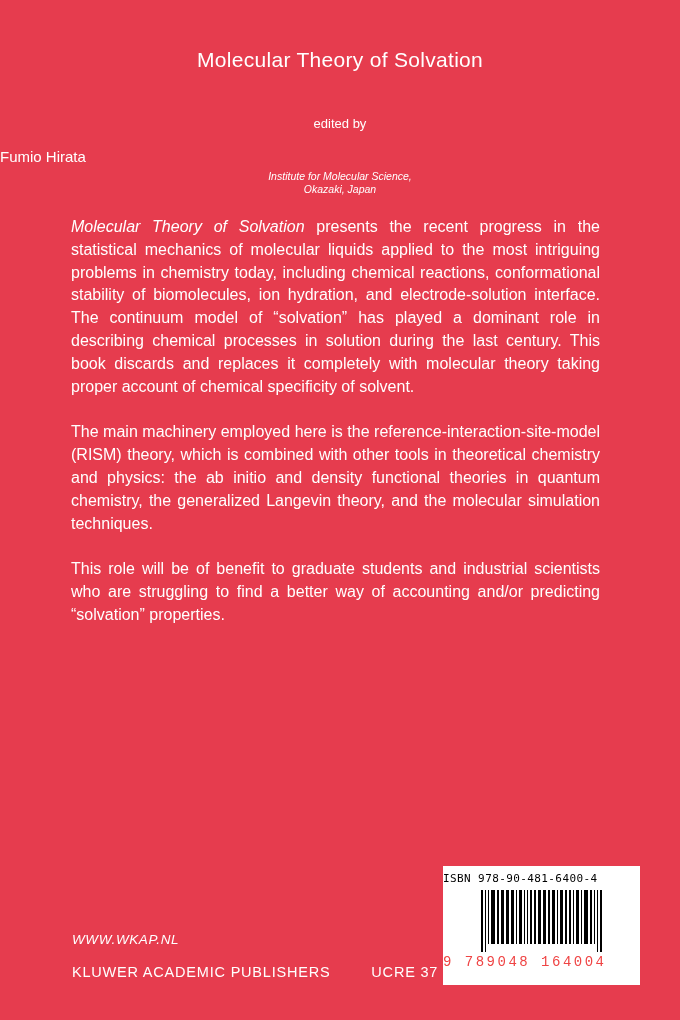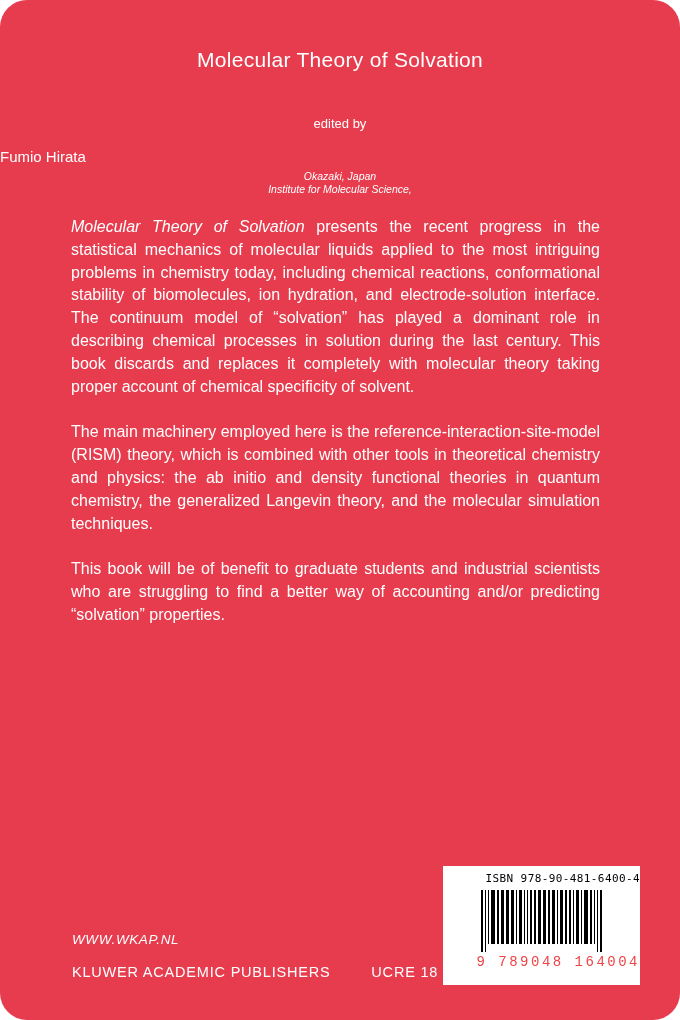--- a/index.html
+++ b/index.html
@@ -5,21 +5,20 @@
   html, body { margin: 0; padding: 0; }
   body { font-family: "Liberation Sans", sans-serif; }
 
   .cover {
     position: relative;
     width: 680px;
     height: 1020px;
     background: #E63C4E;
     color: #FFFFFF;
     overflow: hidden;
-    border-radius: 27px;
   }
 
   .title {
     position: absolute;
     top: 48px;
     left: 0;
     width: 100%;
     margin: 0;
     text-align: center;
     font-size: 21px;
@@ -88,21 +87,21 @@
   .publisher-line .code { margin-left: 36px; }
 
   .barcode-box {
     position: absolute;
     left: 443px;
     top: 866px;
     width: 197px;
     height: 119px;
     background: #FFFFFF;
     color: #000000;
-    text-align: right;
+    text-align: left;
     box-sizing: border-box;
     padding-top: 6px;
   }
 
   .isbn {
     font-family: "DejaVu Sans Mono", monospace;
     font-size: 11px;
     letter-spacing: 0.4px;
     color: #000000;
   }
@@ -132,35 +131,35 @@
 
 <div class="cover" style="background: rgb(230, 60, 78); color: rgb(255, 255, 255);">
 
   <h1 class="title">Molecular Theory of Solvation</h1>
 
   <div class="edited-by">edited by</div>
 
   <div class="editor">Fumio Hirata</div>
 
   <div class="affiliation">
+    <div>Institute for Molecular Science,</div>
     <div>Okazaki, Japan</div>
-    <div>Institute for Molecular Science,</div>
   </div>
 
   <div class="body-text">
     <p><em>Molecular Theory of Solvation</em><span> presents the recent progress in the statistical mechanics of molecular liquids applied to the most intriguing problems in chemistry today, including chemical reactions, conformational stability of biomolecules, ion hydration, and electrode-solution interface. The continuum model of “solvation” has played a dominant role in describing chemical processes in solution during the last century. This book discards and replaces it completely with molecular theory taking proper account of chemical specificity of solvent.</span></p>
     <p>The main machinery employed here is the reference-interaction-site-model (RISM) theory, which is combined with other tools in theoretical chemistry and physics: the ab initio and density functional theories in quantum chemistry, the generalized Langevin theory, and the molecular simulation techniques.</p>
-    <p>This book will be of benefit to graduate students and industrial scientists who are struggling to find a better way of accounting and/or predicting “solvation” properties.</p>
+    <p>This role will be of benefit to graduate students and industrial scientists who are struggling to find a better way of accounting and/or predicting “solvation” properties.</p>
   </div>
 
   <div class="website">WWW.WKAP.NL</div>
 
   <div class="publisher-line">
     <span>KLUWER ACADEMIC PUBLISHERS</span>
-    <span class="code">UCRE 18</span>
+    <span class="code">UCRE 37</span>
   </div>
 
   <div class="barcode-box">
     <div class="isbn">ISBN 978-90-481-6400-4</div>
     <div class="bars">
         <div class="bar tall" style="width: 2px;"></div>
         <div class="bar tall" style="width: 1px;"></div>
         <div class="bar" style="width: 1px;"></div>
         <div class="bar" style="width: 4px;"></div>
         <div class="bar" style="width: 2px;"></div>

